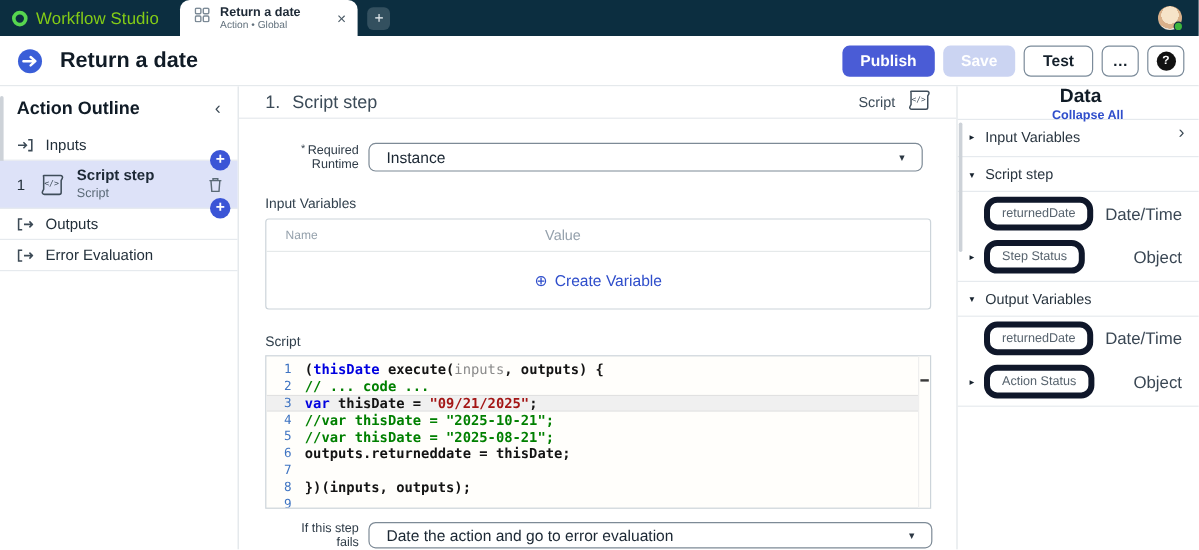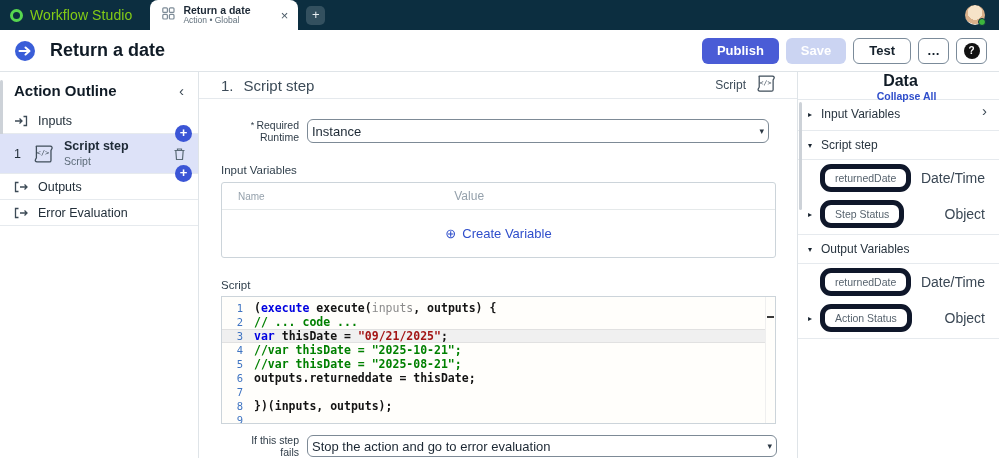--- a/index.html
+++ b/index.html
@@ -71,21 +71,21 @@
   .step-header { height:27px; border-bottom:1px solid #e5e9ed; display:flex; align-items:center; padding:0 20px 0 22px; }
   .step-no { font-size:15px; color:#3c4b58; margin-right:10px; }
   .step-title { font-size:15px; color:#3c4b58; }
   .step-type { margin-left:auto; display:flex; align-items:center; gap:8px; font-size:12px; color:#3c4b58; }
   .content { padding:20px 20px 0 22px; }
 
   .runtime-row { display:flex; align-items:center; }
   .fld-label { width:78px; text-align:right; font-size:10.5px; color:#2f3c48; margin-right:8px; flex:none; }
   .req-mark { font-size:9px; vertical-align:1px; margin-right:2px; }
   .dd { border:1px solid #7d8a96; border-radius:6px; background:#fff; height:24px; display:flex;
-        align-items:center; padding:0 4px; font-size:13px; color:#1b2733; cursor:pointer; }
+        align-items:center; padding:0 14px; font-size:13px; color:#1b2733; cursor:pointer; }
   .dd-caret { margin-left:auto; font-size:9px; color:#2c3844; }
   .dd-runtime { width:462px; }
 
   .section-label { margin-top:21px; font-size:11.5px; color:#31404d; }
   .iv-box { margin-top:6px; width:555px; height:76px; border:1px solid #ccd4da; border-radius:3px; }
   .iv-head { height:27px; display:flex; align-items:center; border-bottom:1px solid #e5e9ea; position:relative; }
   .iv-col-name { margin-left:16px; font-size:10px; color:#95a1ac; }
   .iv-col-value { position:absolute; left:42%; font-size:12px; color:#95a1ac; }
   .iv-create { height:47px; display:flex; align-items:center; justify-content:center; gap:6px;
                color:#2f4ecb; font-size:13px; cursor:pointer; }
@@ -279,21 +279,21 @@
           <span class="plus-glyph">⊕</span>
           <span>Create Variable</span>
         </div>
       </div>
 
       <div class="section-label">Script</div>
       <div class="editor">
         <div>
             <div class="code-line">
               <span class="ln">1</span>
-              <span class="code-text"><span class="pl">(</span><span class="kw">execute</span><span class="pl"> execute(</span><span class="pr">inputs</span><span class="pl">, outputs) {</span></span>
+              <span class="code-text"><span class="pl">(</span><span class="kw">thisDate</span><span class="pl"> execute(</span><span class="pr">inputs</span><span class="pl">, outputs) {</span></span>
             </div>
             <div class="code-line">
               <span class="ln">2</span>
               <span class="code-text"><span class="cm">// ... code ...</span></span>
             </div>
             <div class="code-line current">
               <span class="ln">3</span>
               <span class="code-text"><span class="kw">var</span><span class="pl"> thisDate = </span><span class="str">"09/21/2025"</span><span class="pl">;</span></span>
             </div>
             <div class="code-line">
@@ -322,21 +322,21 @@
             </div>
           </div>
         <div class="ruler">
           <div class="ruler-mark"></div>
         </div>
       </div>
 
       <div class="fail-row">
         <span class="fail-label">If this step fails</span>
         <div class="dd dd-fail">
-          <span>Stop the action and go to error evaluation</span>
+          <span>Date the action and go to error evaluation</span>
           <span class="dd-caret">▾</span>
         </div>
       </div>
     </div>
   </div>
 
   <div class="datapanel">
     <div class="dp-scroll"></div>
     <div class="dp-header">
       <span class="dp-title">Data</span>

